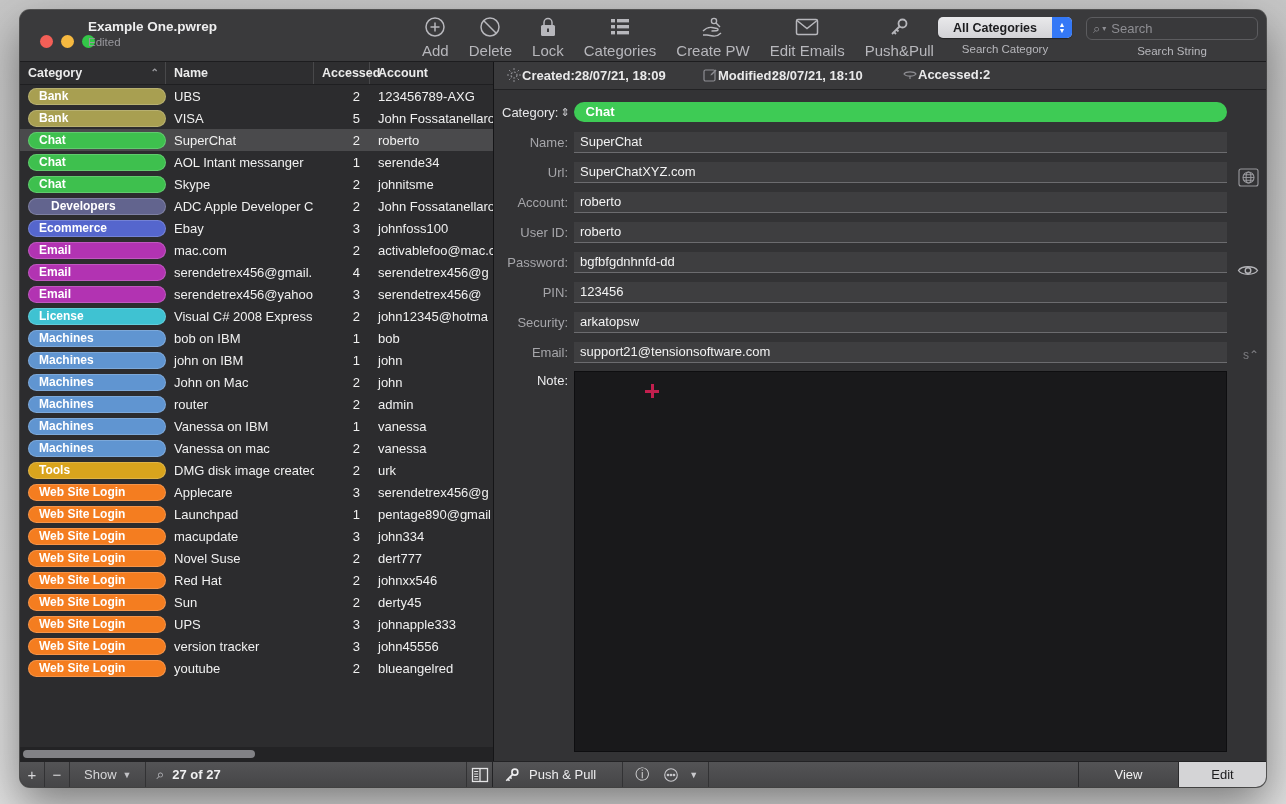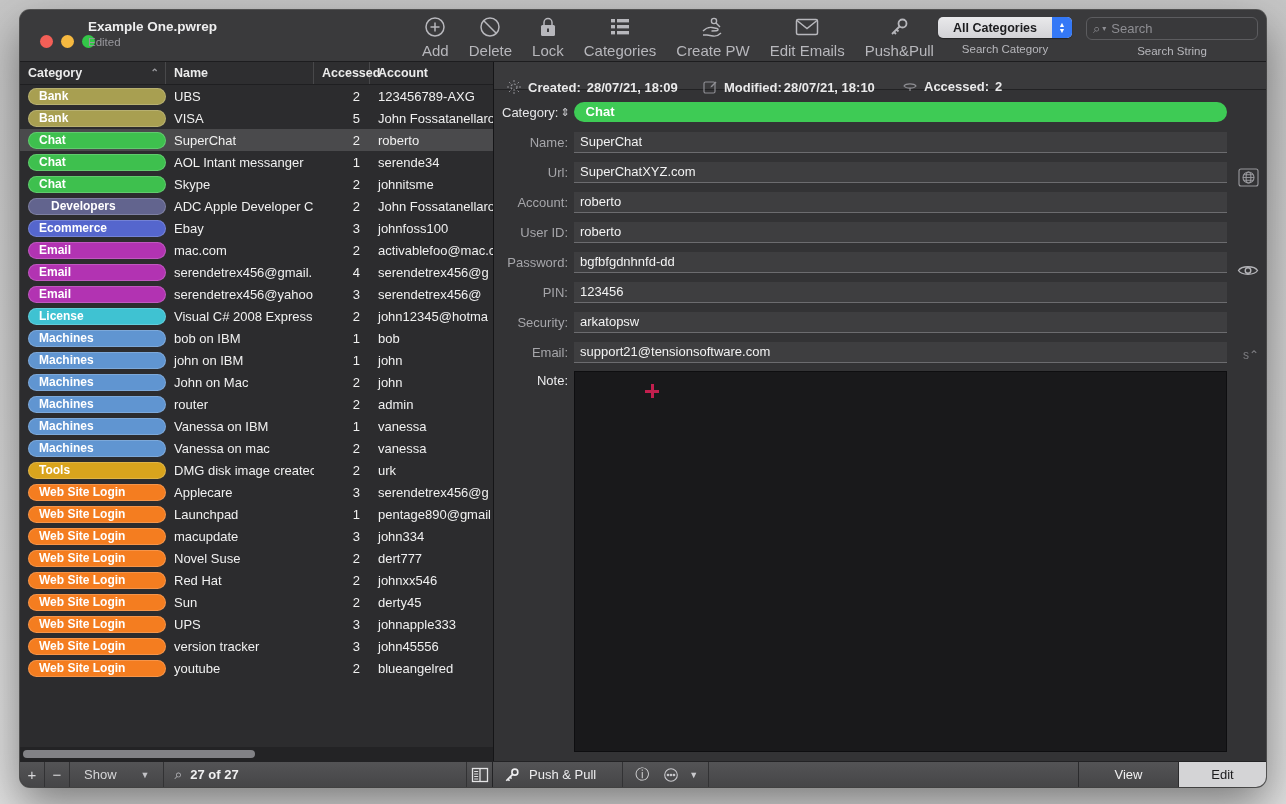--- a/index.html
+++ b/index.html
@@ -77,21 +77,21 @@
     display:block; width:138px; height:17px; border-radius:9px; color:#fff;
     font-size:12px; font-weight:bold; line-height:17px; padding-left:11px;
     box-shadow: inset 0 0 0 1px rgba(255,255,255,.18);
   }
   
   .hscroll { position:absolute; left:0; right:0; bottom:0; height:14px; background:#232325; display:flex; align-items:center; }
   .hthumb { margin-left:3px; width:232px; height:8px; border-radius:4px; background:#828286; }
   
   .metastrip { height:28px; flex:0 0 28px; background:#3a3a3c; border-bottom:1px solid #222224; position:relative;
     font-size:13px; font-weight:bold; color:#e9e9ea; }
-  .meta { position:absolute; top:17px; display:flex; align-items:center; gap:6px; }
+  .meta { position:absolute; top:5px; display:flex; align-items:center; }
   .meta .mic { color:#8e8e93; display:flex; }
   .fields { flex:1; display:flex; flex-direction:column; padding:10px 39px 9px 8px; min-height:0; }
   .frow { display:flex; align-items:center; height:22px; margin-bottom:8px; flex:0 0 auto; }
   .flabel { width:72px; text-align:right; font-size:13px; color:#a6a6aa; padding-right:6px; white-space:nowrap; flex:0 0 72px; }
   .finput {
     flex:1; height:21px; background:#3e3e40; border:none; border-bottom:1px solid #6c6c6f;
     color:#f2f2f2; font-size:13px; padding:0 6px; font-family:"Liberation Sans",sans-serif; outline:none;
   }
   .catrow { display:flex; align-items:center; height:24px; margin-bottom:7px; }
   .catlabel { font-size:13px; color:#e6e6e8; white-space:nowrap; }
@@ -109,21 +109,21 @@
   .redcross:after { left:5.5px; top:0; width:3px; height:14px; }
   .side-icons { position:absolute; right:7px; width:24px; color:#9a9a9e; }
   .sicon { position:absolute; right:0; display:flex; }
   
   .bottombar {
     height:26px; flex:0 0 26px; background:linear-gradient(#545456,#454547);
     border-top:1px solid #232325; display:flex; align-items:stretch; color:#d6d6d8; font-size:13px;
   }
   .bb-left { width:473px; flex:0 0 473px; display:flex; align-items:stretch; border-right:1px solid #232325; }
   .bbtn { width:25px; display:flex; align-items:center; justify-content:center; border-right:1px solid #323234; font-size:15px; color:#d9d9db; }
-  .bb-show { display:flex; align-items:center; gap:24px; padding:0 14px; border-right:1px solid #323234; }
+  .bb-show { display:flex; align-items:center; gap:6px; padding:0 14px; border-right:1px solid #323234; }
   .bb-show .chev { font-size:9px; color:#c2c2c6; }
   .bb-count { display:flex; align-items:center; gap:8px; padding:0 10px; font-weight:bold; color:#f0f0f1; }
   .bb-count .mag { font-weight:normal; color:#b9b9bd; font-size:14px; }
   .bb-spacer { flex:1; }
   .bb-paneicon { width:26px; display:flex; align-items:center; justify-content:center; border-left:1px solid #323234; color:#e3e3e5; }
   .bb-mid { display:flex; align-items:center; }
   .bb-key { padding:0 8px 0 10px; display:flex; align-items:center; color:#ededef; }
   .bb-pushpull { padding-right:26px; color:#ececee; border-right:1px solid #323234; display:flex; align-items:center; height:100%;text-align:center; }
   .bb-info { padding:0 8px 0 12px; display:flex; align-items:center; font-size:14px; color:#dcdcde; }
   .bb-ellip { padding:0 6px; display:flex; align-items:center; color:#c9c9cd; }

